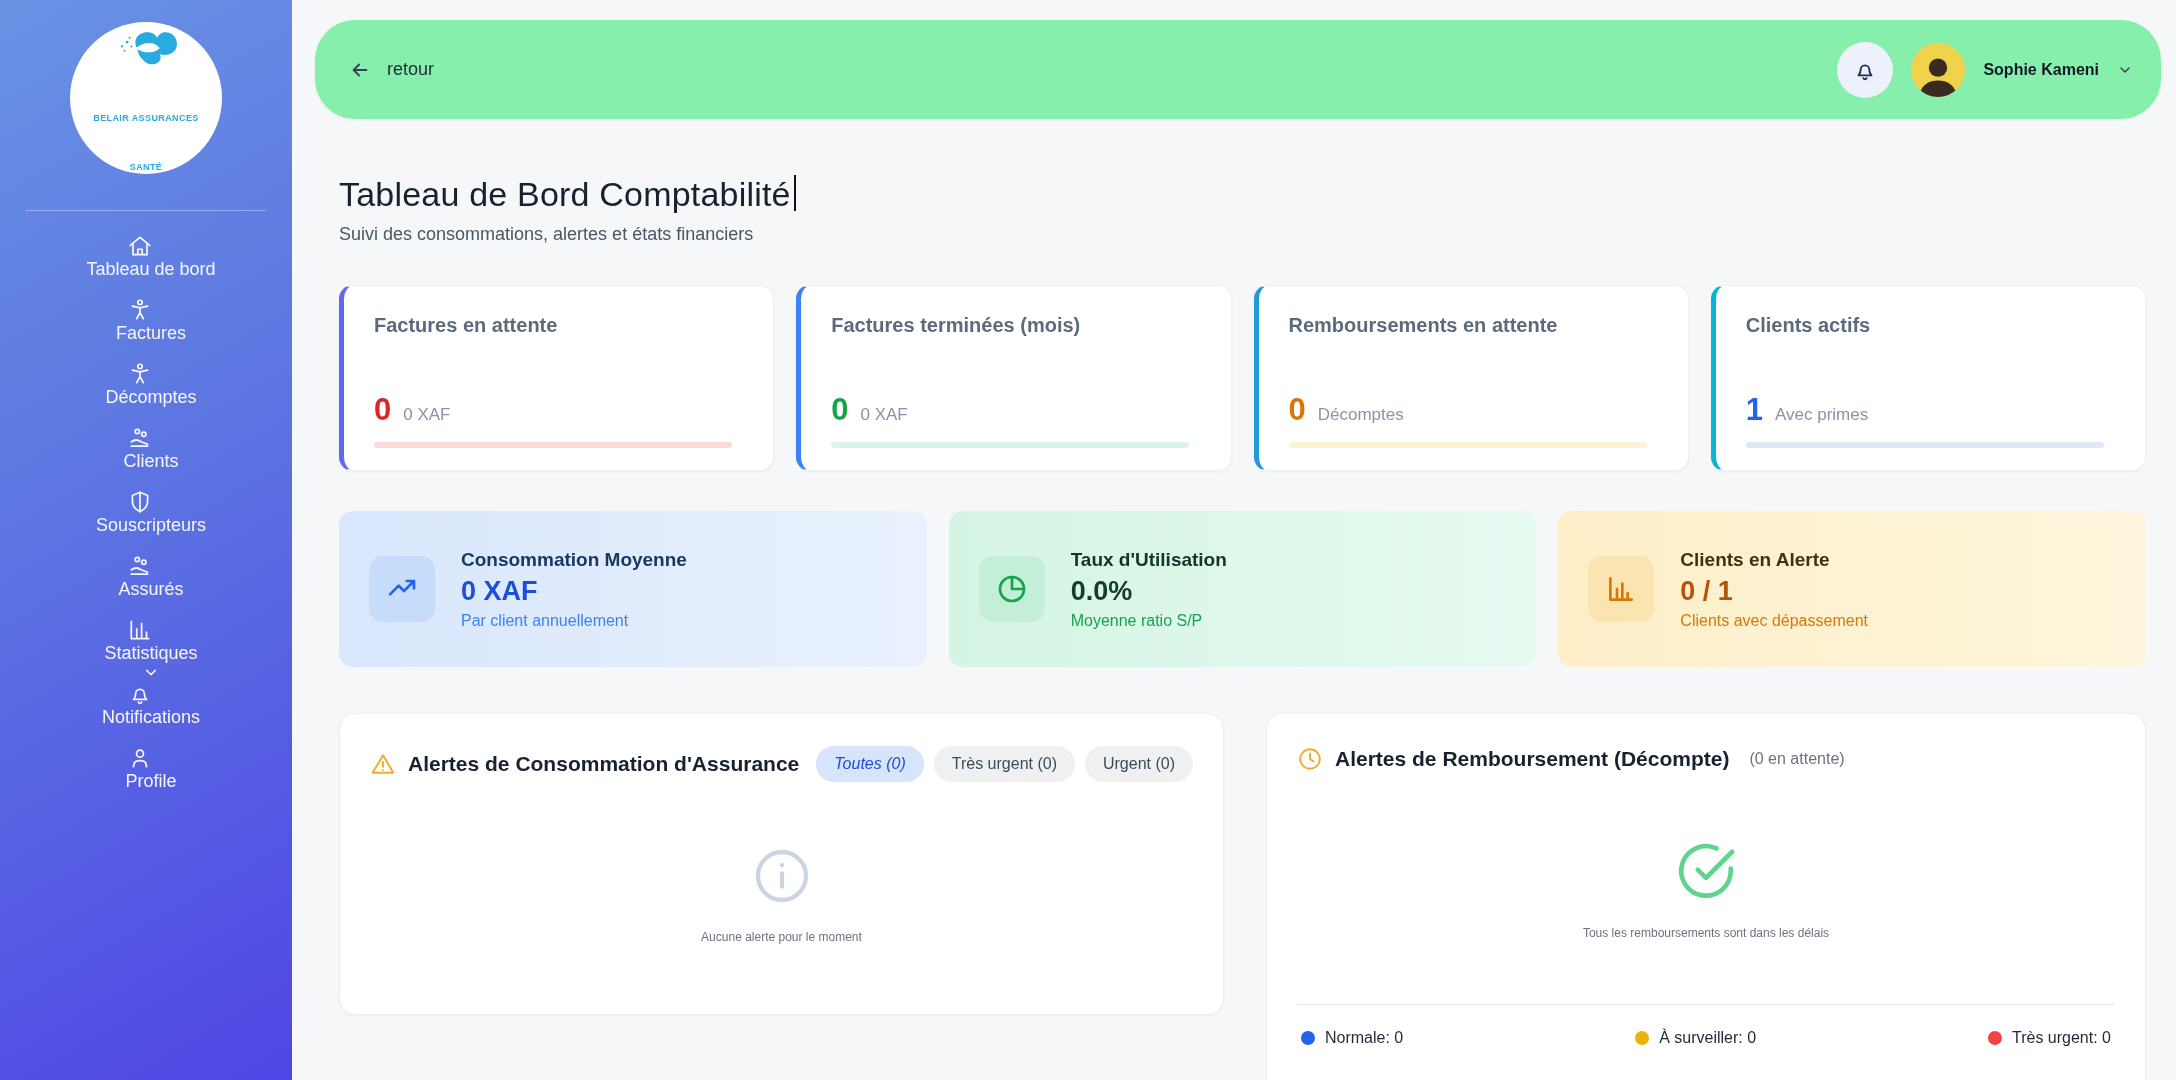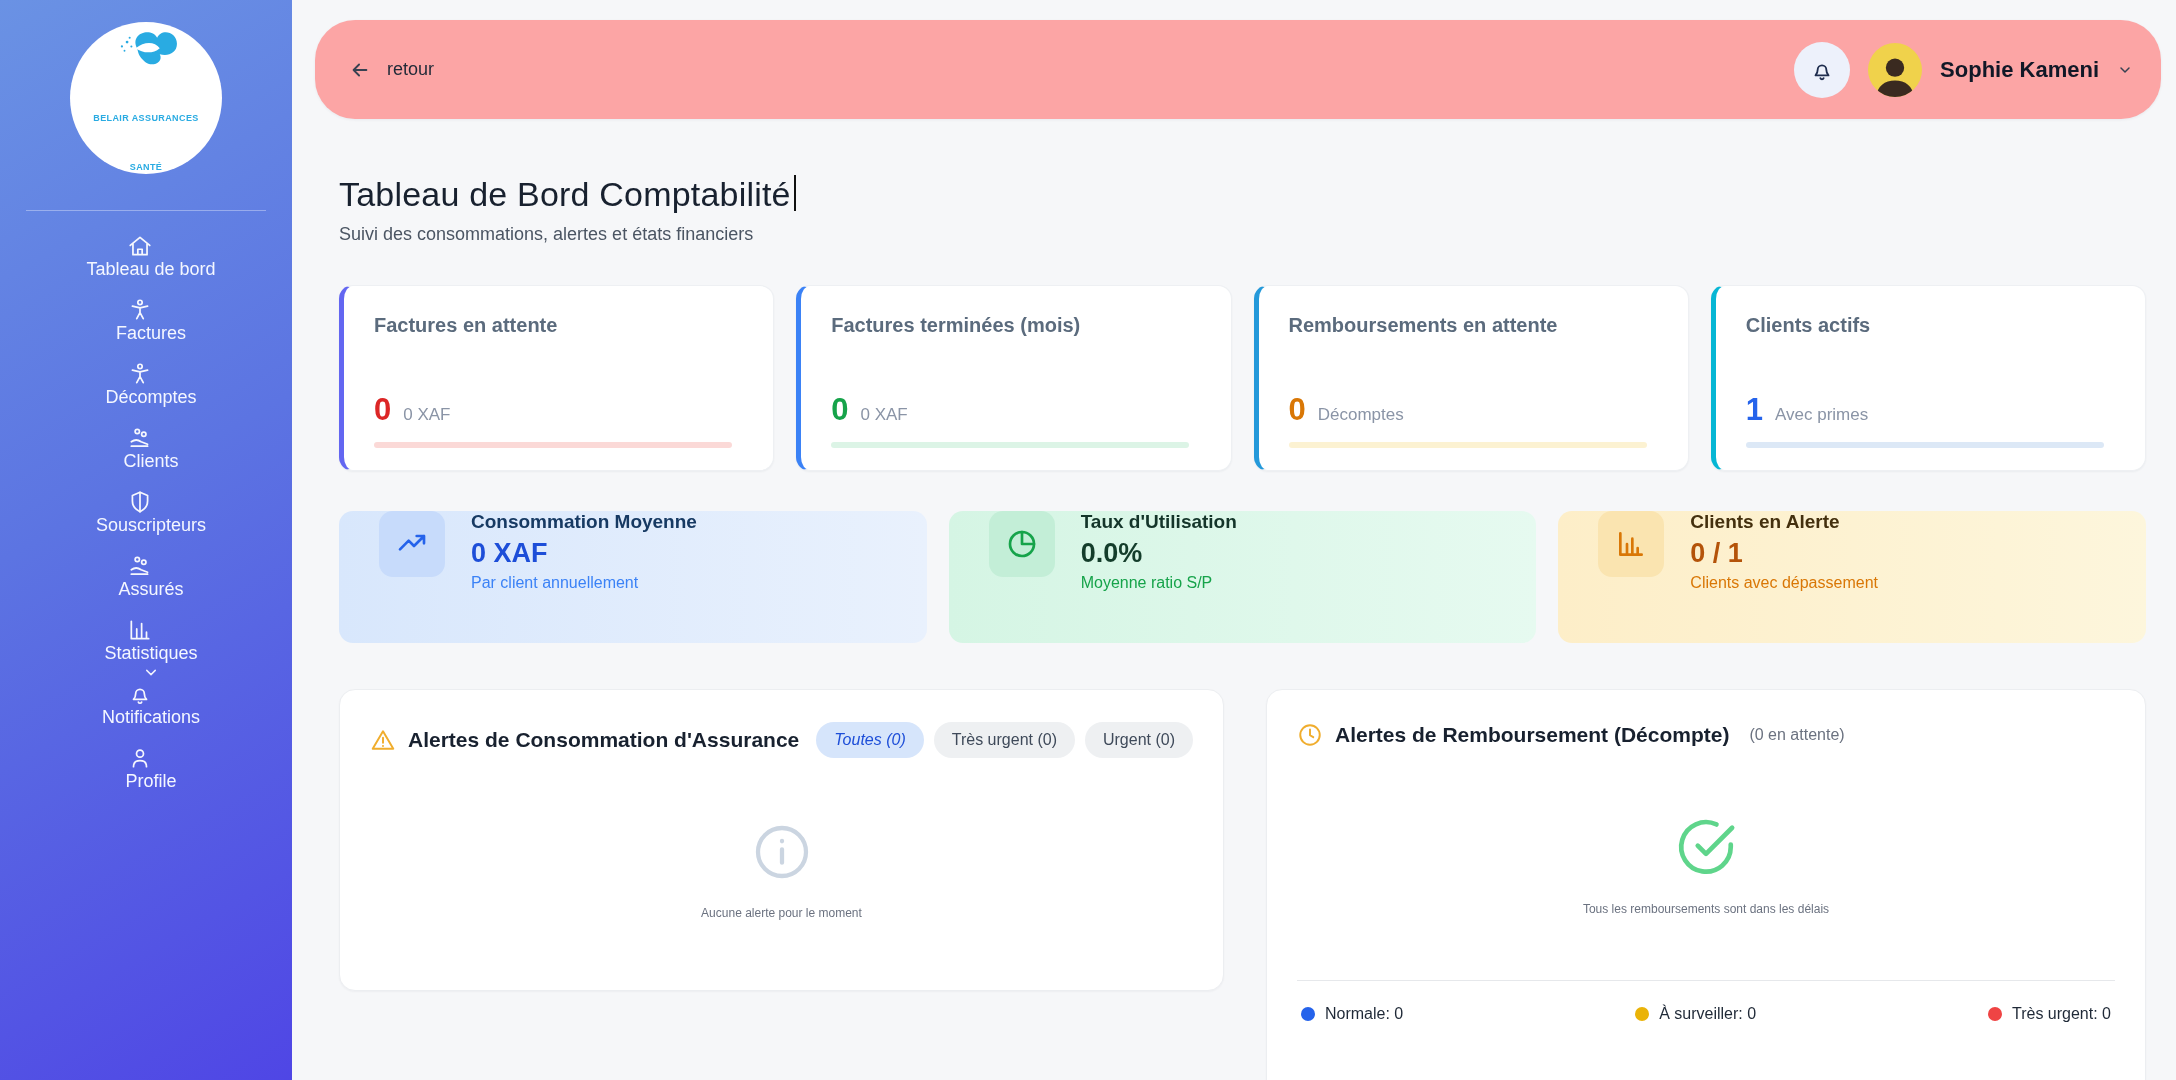--- a/index.html
+++ b/index.html
@@ -16,27 +16,27 @@
   .brand-line { color:#29abe2; font-weight:bold; font-size:9px; letter-spacing:.4px; line-height:1.25; text-align:center; }
   .side-divider { border-top:1px solid rgba(255,255,255,.35); margin:36px 26px 0 26px; }
   .nav { margin-top:22px; }
   .nav-item { display:flex; align-items:center; height:64px; padding:0 30px 0 40px; cursor:pointer; font-size:18px; color:#f4f7ff;flex-direction:column; }
   .nav-item .nicon { width:26px; height:26px; margin-right:22px; flex:0 0 26px; opacity:.95; }
   .nav-item .nlabel { flex:1; white-space:nowrap; }
   .nav-item .nchev { width:18px; height:18px; opacity:.9; }
 
   
   .main { flex:1; padding:20px 15px 0 23px; }
-  .topbar { background:#fca5a5; height:99px; border-radius:40px; display:flex; align-items:center;
+  .topbar { background:#86efac; height:99px; border-radius:40px; display:flex; align-items:center;
     padding:0 28px 0 24px; box-shadow:0 1px 3px rgba(20,30,60,.06); }
   .back-btn { display:flex; align-items:center; gap:16px; cursor:pointer; color:#1f2937; font-size:18px; padding:10px; }
   .topbar-right { margin-left:auto; display:flex; align-items:center; gap:18px; }
   .bell-btn { width:56px; height:56px; border-radius:50%; background:#edf1fb; display:flex; align-items:center; justify-content:center; cursor:pointer; }
   .avatar { width:54px; height:54px; border-radius:50%; background:#f0d24b; overflow:hidden; display:flex; align-items:flex-end; justify-content:center; }
-  .user-name { font-size:22px; font-weight:bold; color:#111827; }
+  .user-name { font-size:16px; font-weight:bold; color:#111827; }
   .user-chev { width:16px; height:16px; }
 
   .content { margin:0 15px 0 24px; }
   .page-head { margin-top:56px; }
   .page-title { font-size:34px; font-weight:400; color:#18212f; display:inline; letter-spacing:.2px; }
   .text-cursor { display:inline-block; width:2px; height:36px; background:#111; margin-left:3px; vertical-align:-5px; }
   .page-subtitle { margin-top:10px; font-size:18px; color:#4b5563; }
 
   
   .stat-row { margin-top:40px; display:grid; grid-template-columns:repeat(4,1fr); gap:22px; }
@@ -44,21 +44,21 @@
     border-radius:14px; padding:28px 30px 22px 30px; display:flex; flex-direction:column;
     box-shadow:0 1px 2px rgba(20,30,60,.05); }
   .stat-title { font-size:20px; font-weight:600; color:#5b6b7d; }
   .stat-bottom { margin-top:auto; display:flex; align-items:baseline; gap:12px; }
   .stat-value { font-size:31px; font-weight:800; }
   .stat-unit { font-size:17px; color:#8a94a6; }
   .stat-bar { height:6px; border-radius:3px; margin-top:14px; width:97%; }
 
   
   .info-row { margin-top:40px; display:grid; grid-template-columns:repeat(3,1fr); gap:22px; }
-  .info-card { height:132px; border-radius:14px; display:flex; padding:0 40px; }
+  .info-card { height:156px; border-radius:14px; display:flex; align-items:center; padding:0 30px; }
   .info-card.blue   { background:linear-gradient(90deg,#d8e7fc,#e9f1fd); }
   .info-card.green  { background:linear-gradient(90deg,#d5f5e4,#e6faf0); }
   .info-card.yellow { background:linear-gradient(90deg,#fdeec8,#fdf6dc); }
   .info-icon-box { width:66px; height:66px; border-radius:14px; display:flex; align-items:center; justify-content:center; flex:0 0 66px; }
   .blue   .info-icon-box { background:#c7dbfb; }
   .green  .info-icon-box { background:#c3eed7; }
   .yellow .info-icon-box { background:#fae4b0; }
   .info-text { margin-left:26px; }
   .info-title { font-size:19px; font-weight:700; }
   .info-value { font-size:27px; font-weight:800; margin-top:5px; }

